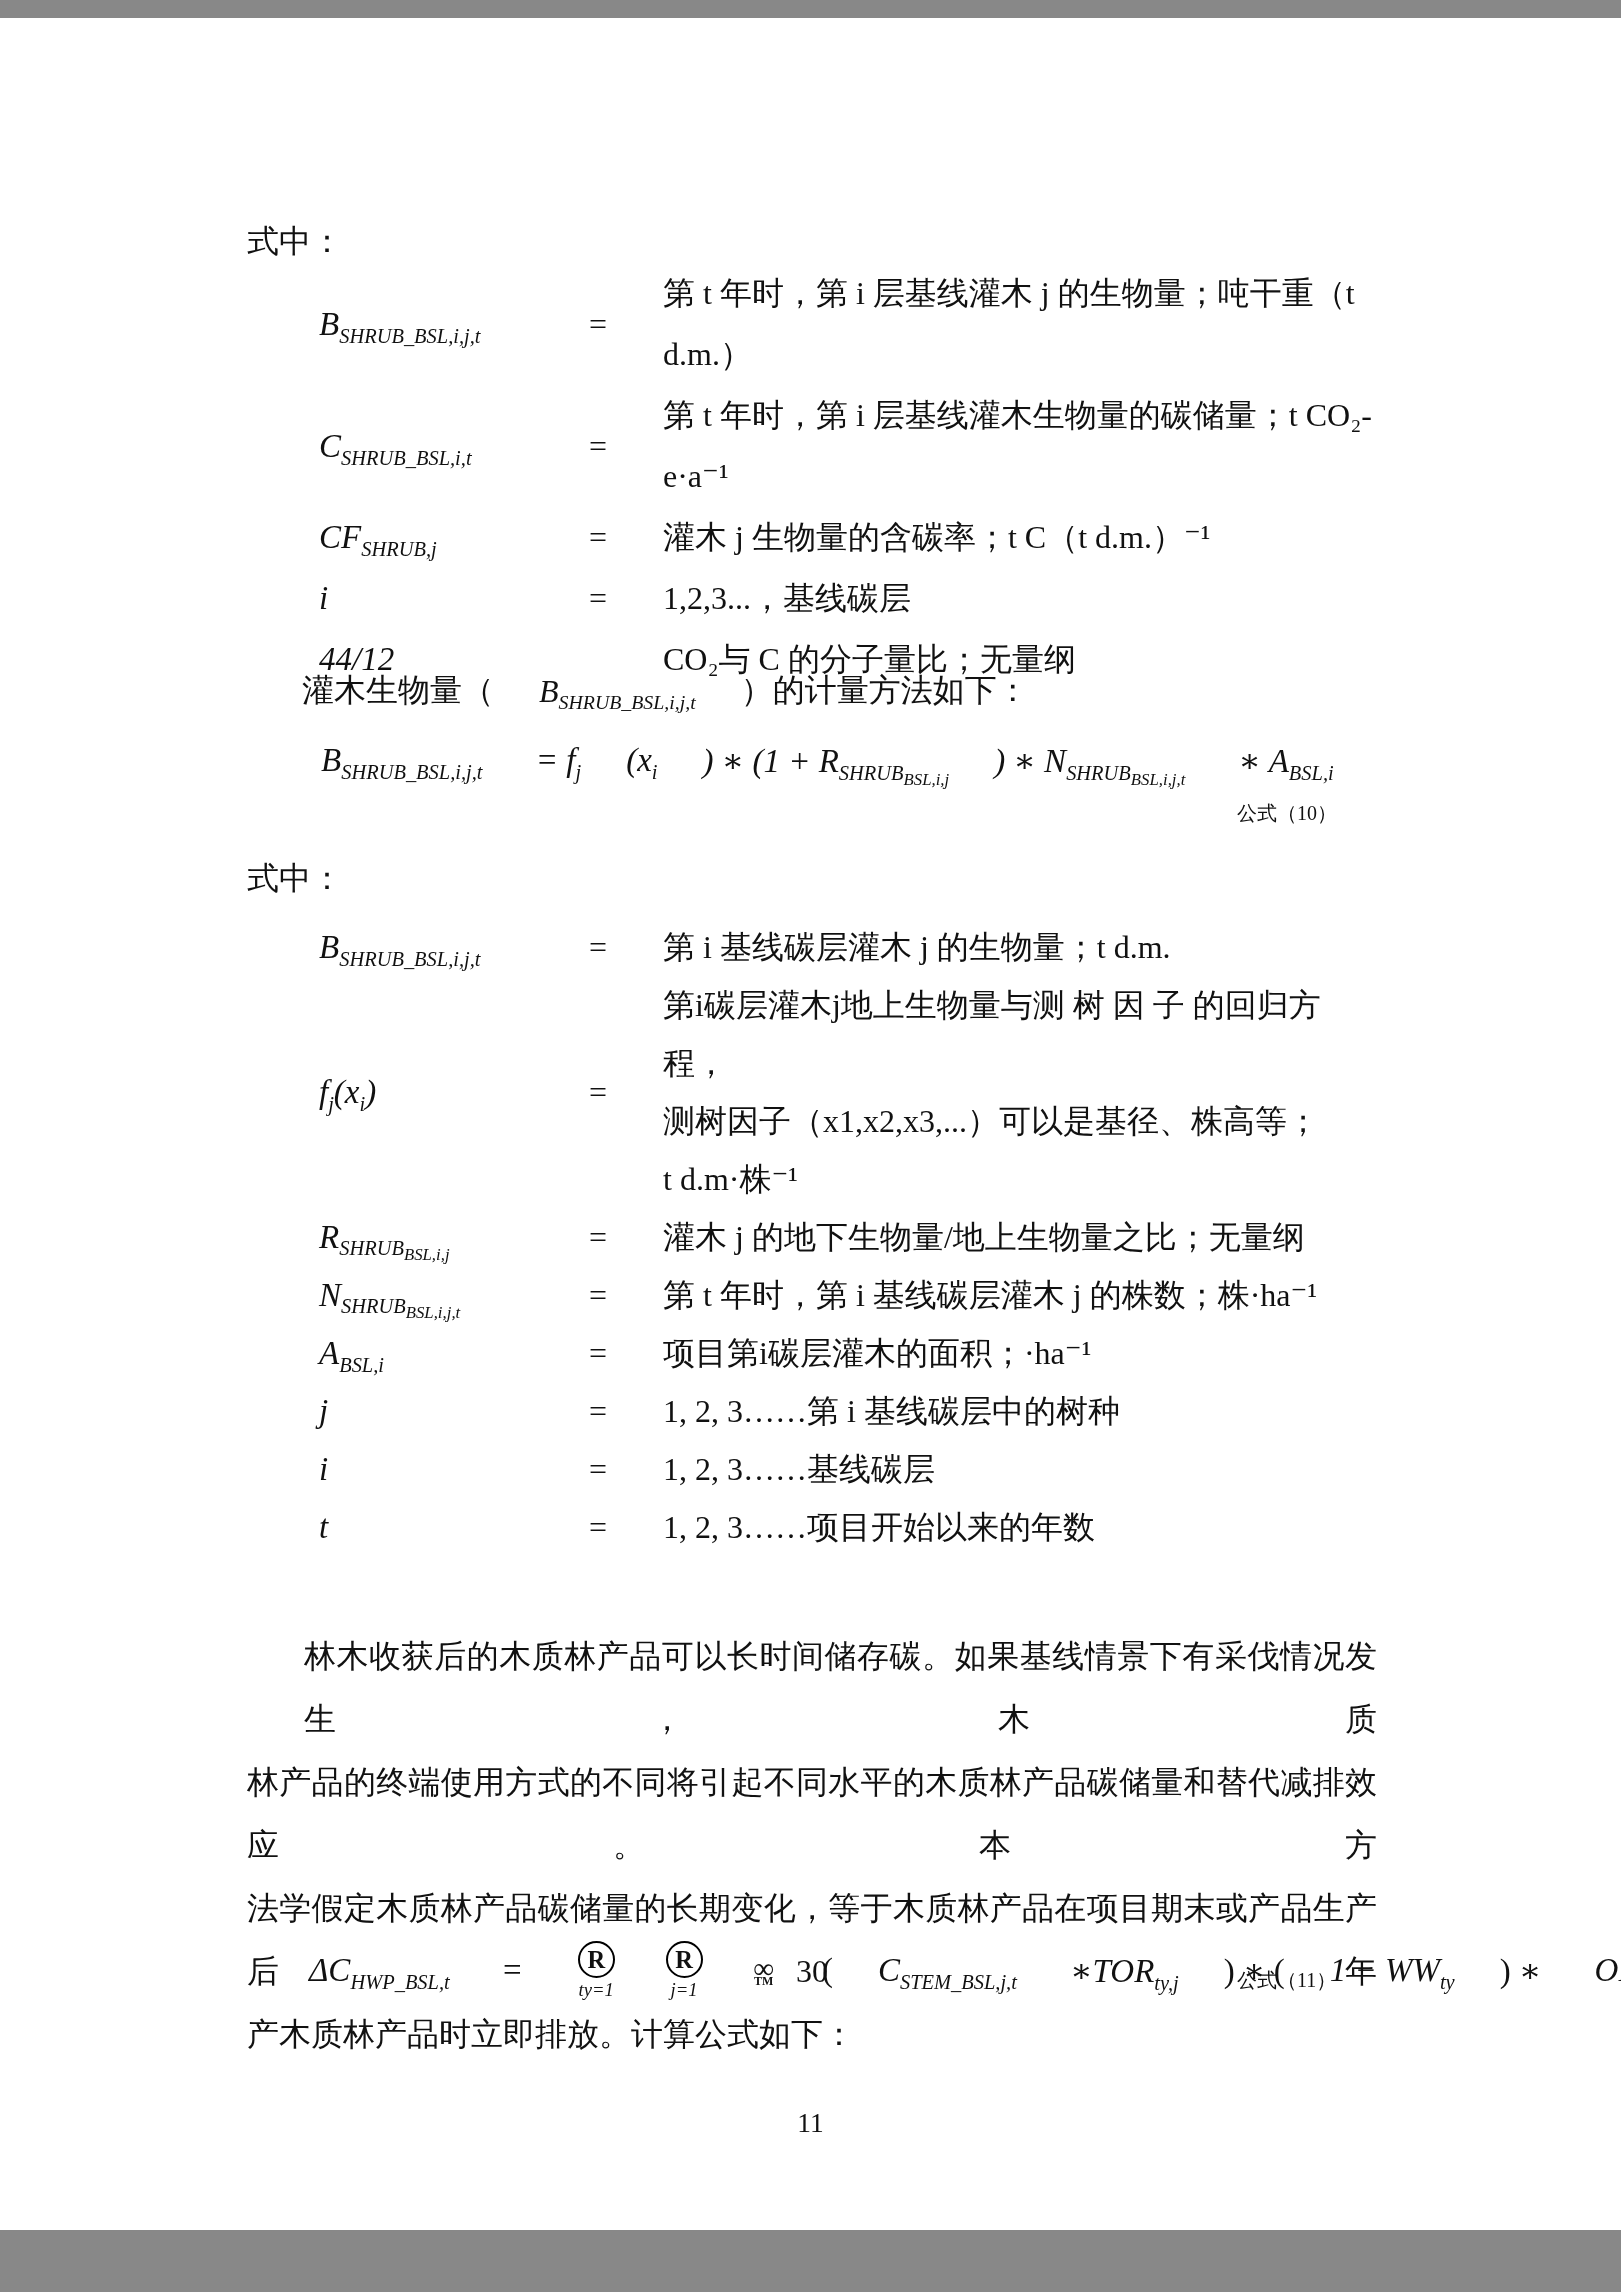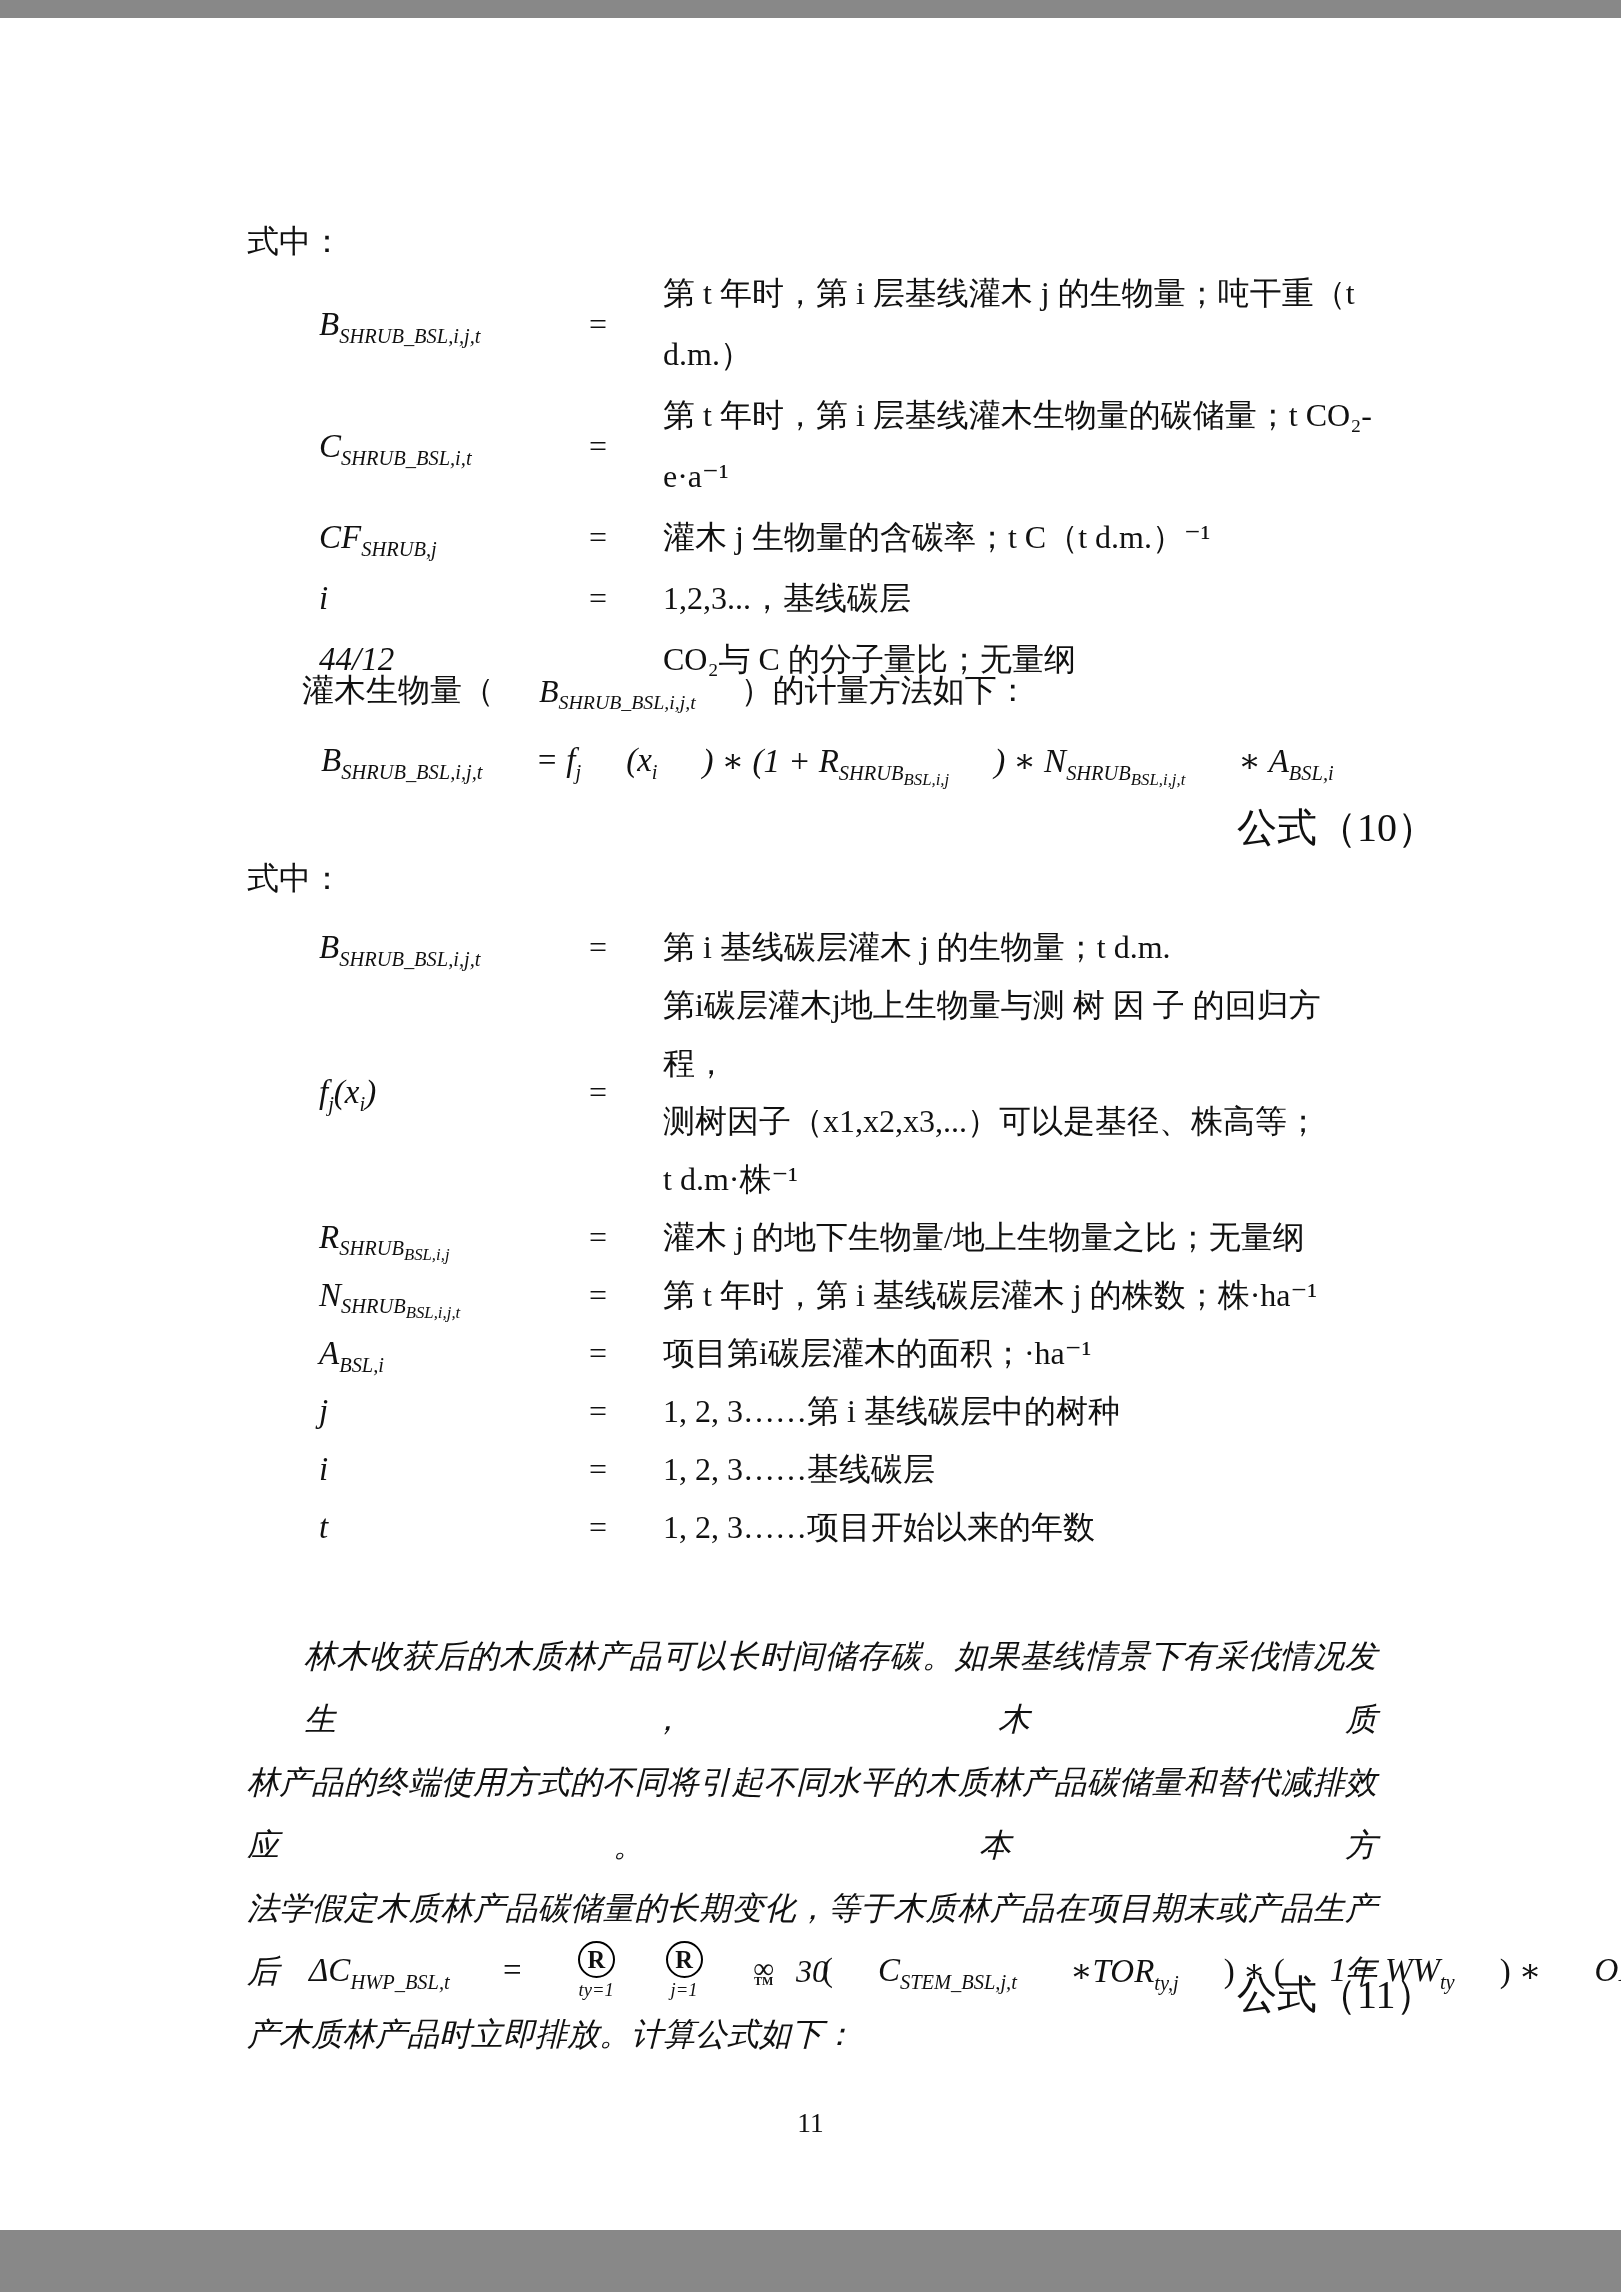--- a/index.html
+++ b/index.html
@@ -33,24 +33,24 @@
         width:33px;height:33px;border:2.9px solid #000;border-radius:50%;
         font-size:24.5px;font-style:normal;font-weight:bold;}
   .inf-top{font-size:29px;}
   .inf-bot{font-size:12px;font-weight:bold;font-style:normal;margin-top:-7.8px;}
   .arr-top{font-size:25.5px;}
   .arr-bot{font-size:25.5px;font-style:normal;margin-top:-3.9px;}
   .formula-row{display:flex;align-items:center;gap:45px;}
   
   .heading{font-size:36px;font-weight:bold;letter-spacing:1px;}
   .para{width:1130px;font-size:32px;}
-  .para .line{line-height:63px;text-align:justify;text-align-last:justify;font-style:italic;}
+  .para .line{line-height:63px;text-align:justify;text-align-last:justify;}
   .para div.line:first-of-type{padding-left:57px;}
   .para div.line:last-of-type{text-align-last:left;}
-  .eq-label{font-size:40px;}
+  .eq-label{font-size:20px;}
   .pagenum{width:100%;text-align:center;font-size:27.4px;}
   
   .watermark{left:1409px;top:2221px;display:flex;align-items:flex-end;}
   .wm-cn{font-size:61px;font-weight:bold;line-height:1;font-family:"Liberation Sans","DejaVu Sans",sans-serif;}
   .wm-green{color:#cbe5c6;}
   .wm-orange{color:#f8d9ae;}
   .wm-badge{
     background:#cde7c9;color:#fff;border-radius:9.8px;
     transform:skewX(-8deg);padding:4.9px 11.8px 5.9px 11.8px;margin-left:5.9px;
     font-family:"Liberation Sans","DejaVu Sans",sans-serif;

